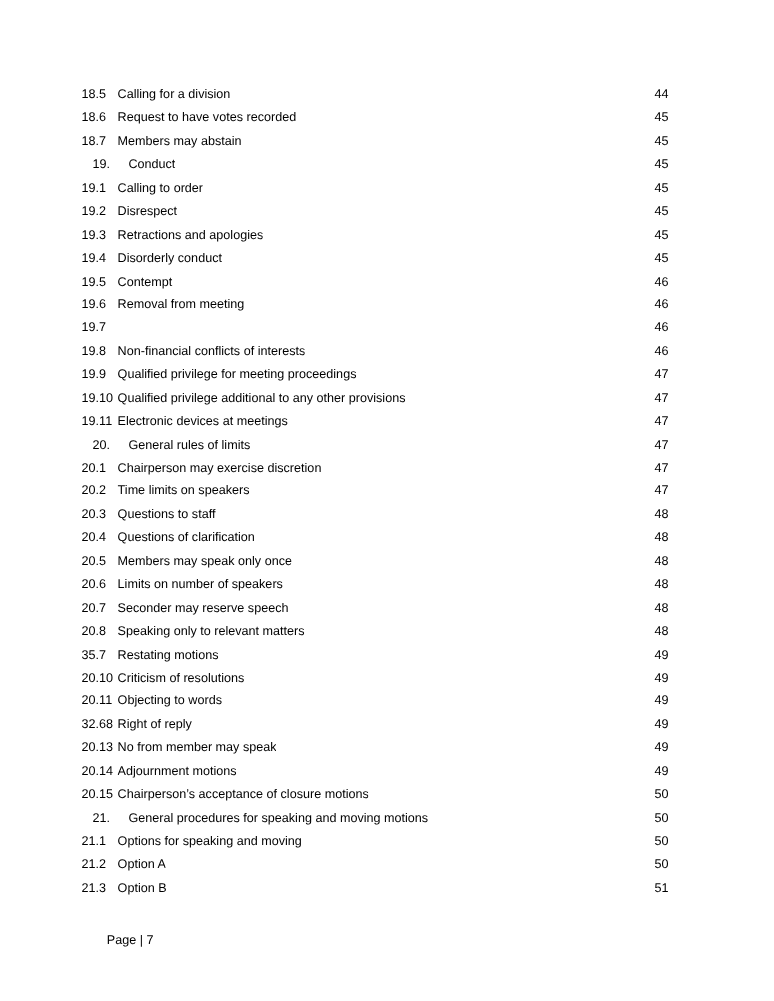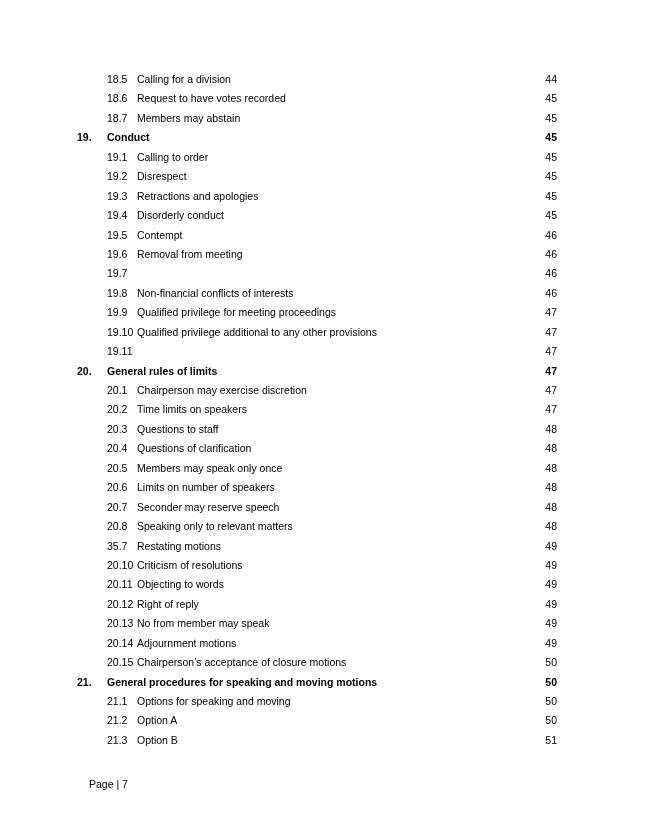--- a/index.html
+++ b/index.html
@@ -24,26 +24,26 @@
   }
   .toc-row {
     display: flex;
     align-items: center;
     height: 19.45px;
     font-size: 10.5px;
     line-height: 19.45px;
     white-space: nowrap;
   }
   .toc-row.level1 {
-    font-weight: 700;
+    font-weight: 400;
     padding-left: 77px;
   }
   .toc-row.level2 {
     font-weight: 400;
-    padding-left: 107px;
+    padding-left: 68px;
     justify-content: flex-end;
   }
   .toc-row.level1 .toc-num { width: 30px; }
   .toc-row.level2 .toc-num { width: 30px; }
   .toc-num {
     flex: 0 0 auto;
     display: inline-block;
   }
   .toc-title {
     flex: 0 1 auto;
@@ -133,20 +133,21 @@
         <span class="toc-title">Qualified privilege for meeting proceedings</span>
         <span class="toc-page">47</span>
       </div>
       <div class="toc-row level2">
         <span class="toc-num">19.10</span>
         <span class="toc-title">Qualified privilege additional to any other provisions</span>
         <span class="toc-page">47</span>
       </div>
       <div class="toc-row level2">
         <span class="toc-num">19.11</span>
+        <span class="toc-title">Electronic devices at meetings</span>
         <span class="toc-page">47</span>
       </div>
       <div class="toc-row level1">
         <span class="toc-num">20.</span>
         <span class="toc-title">General rules of limits</span>
         <span class="toc-page">47</span>
       </div>
       <div class="toc-row level2">
         <span class="toc-num">20.1</span>
         <span class="toc-title">Chairperson may exercise discretion</span>
@@ -196,21 +197,21 @@
         <span class="toc-num">20.10</span>
         <span class="toc-title">Criticism of resolutions</span>
         <span class="toc-page">49</span>
       </div>
       <div class="toc-row level2">
         <span class="toc-num">20.11</span>
         <span class="toc-title">Objecting to words</span>
         <span class="toc-page">49</span>
       </div>
       <div class="toc-row level2">
-        <span class="toc-num">20.12</span>
+        <span class="toc-num">32.68</span>
         <span class="toc-title">Right of reply</span>
         <span class="toc-page">49</span>
       </div>
       <div class="toc-row level2">
         <span class="toc-num">20.13</span>
         <span class="toc-title">No from member may speak</span>
         <span class="toc-page">49</span>
       </div>
       <div class="toc-row level2">
         <span class="toc-num">20.14</span>

